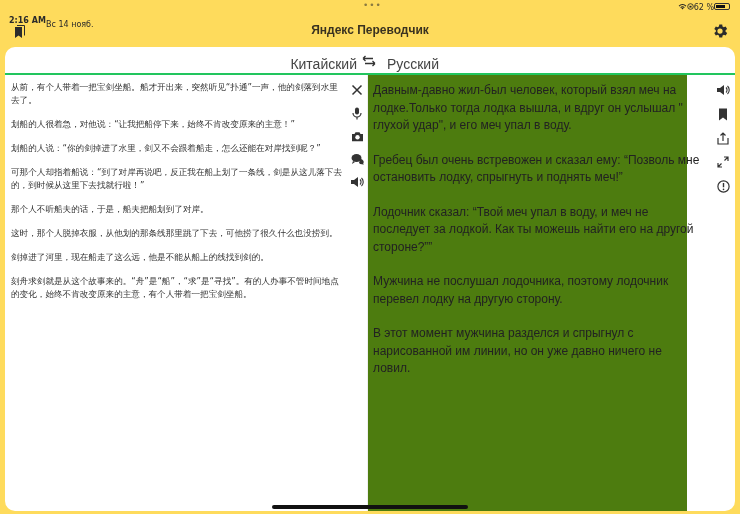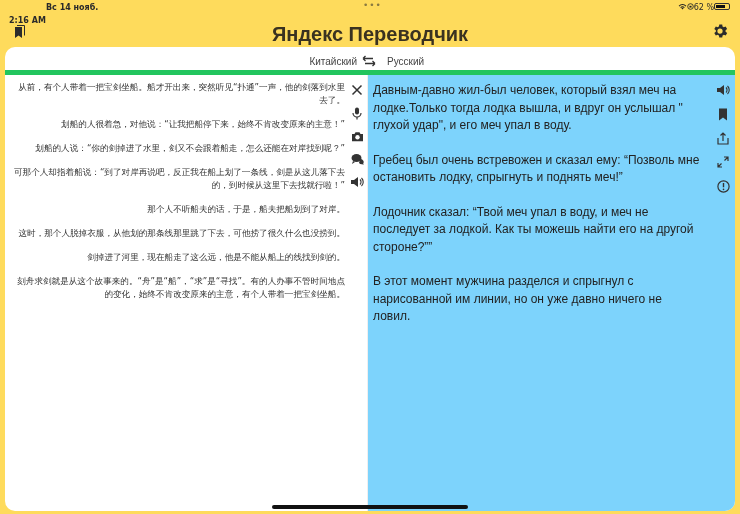--- a/index.html
+++ b/index.html
@@ -8,67 +8,67 @@
     background: #FEDB5C;
     font-family: "DejaVu Sans", sans-serif;
     position: relative;
     color: #222;
   }
   .status-bar {
     position: absolute; top: 0; left: 0; width: 740px; height: 16px;
     font-size: 8px; color: #2a2a2a;
   }
   .status-time { position: absolute; left: 9px; top: 3px; font-weight: bold; margin-top: 13px; }
-  .status-date { position: absolute; left: 46px; top: 3px; font-weight: bold; }
+  .status-date { position: absolute; left: 46px; top: 20px; }
   .status-dots { position: absolute; left: 363px; top: 0px; font-size: 9px; color: #8a7a40; letter-spacing: 1px; }
   .status-right { position: absolute; right: 10px; top: 3px; display: flex; gap: 0; }
   .battery { width: 16px; height: 7px; border: 1px solid #333; border-radius: 2px; position: relative; }
   .battery-fill { position: absolute; left: 1px; top: 1px; height: 3px; width: 9px; background: #111; }
 
   .header {
     position: absolute; top: 14px; left: 0; width: 740px; height: 34px;
   }
   .app-title {
     position: absolute; left: 0; width: 740px; top: 9px; text-align: center;
     font-family: "Liberation Sans", sans-serif;
-    font-size: 20px; font-weight: bold; color: #3a3220;
+    font-size: 12px; font-weight: bold; color: #3a3220;
   }
   .hdr-icon { position: absolute; top: 8px; width: 18px; height: 18px; cursor: pointer; }
   .hdr-left { left: 11px; }
   .hdr-right { right: 11px; }
 
   .card {
     position: absolute; left: 5px; top: 47px; width: 730px; height: 464px;
     background: #fff; border-radius: 10px; overflow: hidden;
   }
   .lang-bar {
     position: absolute; left: 0; top: 0; width: 730px; height: 28px;
-    border-bottom: 5px solid #22c55e;
+    border-bottom: 2px solid #22c55e;
     font-family: "Liberation Sans", sans-serif;
-    font-size: 10px; color: #444;
+    font-size: 14px; color: #444;
   }
   .lang-src { position: absolute; right: 378px; top: 9px; }
   .lang-swap { position: absolute; left: 357px; top: 7px; width: 14px; height: 14px; cursor: pointer; }
   .lang-tgt { position: absolute; left: 382px; top: 9px; text-align: center; }
 
   .src-text {
     position: absolute; left: 6px; top: 34px; width: 334px;
-    font-size: 8.6px; line-height: 13px; color: #333; text-align: right;
+    font-size: 8.6px; line-height: 13px; color: #333;
   }
   .src-text p { margin-bottom: 11px; }
 
   .src-tools {
     position: absolute; left: 343px; top: 36px; width: 18px;
     display: flex; flex-direction: column; align-items: center;
   }
   .tool { width: 14px; height: 14px; margin-bottom: 9px; cursor: pointer; display: flex; align-items: center; justify-content: center; }
 
   .tgt-panel {
-    position: absolute; left: 362px; top: 28px; width: 368px; height: 436px;
-    background: #7dd3fc; border-left: 1px solid #efefef;
+    position: absolute; left: 362px; top: 28px; width: 320px; height: 436px;
+    background: #4d7c0f; border-left: 1px solid #efefef;
   }
   .tgt-text {
     position: absolute; left: 5px; top: 7px; width: 328px;
     font-family: "Liberation Sans", sans-serif;
     font-size: 12px; line-height: 17.5px; color: #222;
   }
   .tgt-text p { margin-bottom: 17px; }
   .tgt-tools {
     position: absolute; left: 346px; top: 8px; width: 18px;
     display: flex; flex-direction: column; align-items: center;
@@ -167,20 +167,21 @@
           <path d="M10 3.5a3.5 3.5 0 0 1 0 5M11.5 2a5.5 5.5 0 0 1 0 8" stroke="#333" stroke-width="1.1" fill="none"></path>
         </svg>
     </div>
   </div>
 
   <div class="tgt-panel">
     <div class="tgt-text">
       <p>Давным-давно жил-был человек, который взял меч на лодке.Только тогда лодка вышла, и вдруг он услышал " глухой удар", и его меч упал в воду.</p>
       <p>Гребец был очень встревожен и сказал ему: “Позволь мне остановить лодку, спрыгнуть и поднять меч!”</p>
       <p>Лодочник сказал: “Твой меч упал в воду, и меч не последует за лодкой. Как ты можешь найти его на другой стороне?””</p>
+      <p>Мужчина не послушал лодочника, поэтому лодочник перевел лодку на другую сторону.</p>
       <p>В этот момент мужчина разделся и спрыгнул с нарисованной им линии, но он уже давно ничего не ловил.</p>
 
     </div>
     <div class="tgt-tools">
       <div class="tool">
         <svg width="14" height="12" viewBox="0 0 14 12">
             <path d="M1 4h3l4-3v10l-4-3H1z" fill="#333"></path>
             <path d="M10 3.5a3.5 3.5 0 0 1 0 5M11.5 2a5.5 5.5 0 0 1 0 8" stroke="#333" stroke-width="1.1" fill="none"></path>
           </svg>
       </div>

